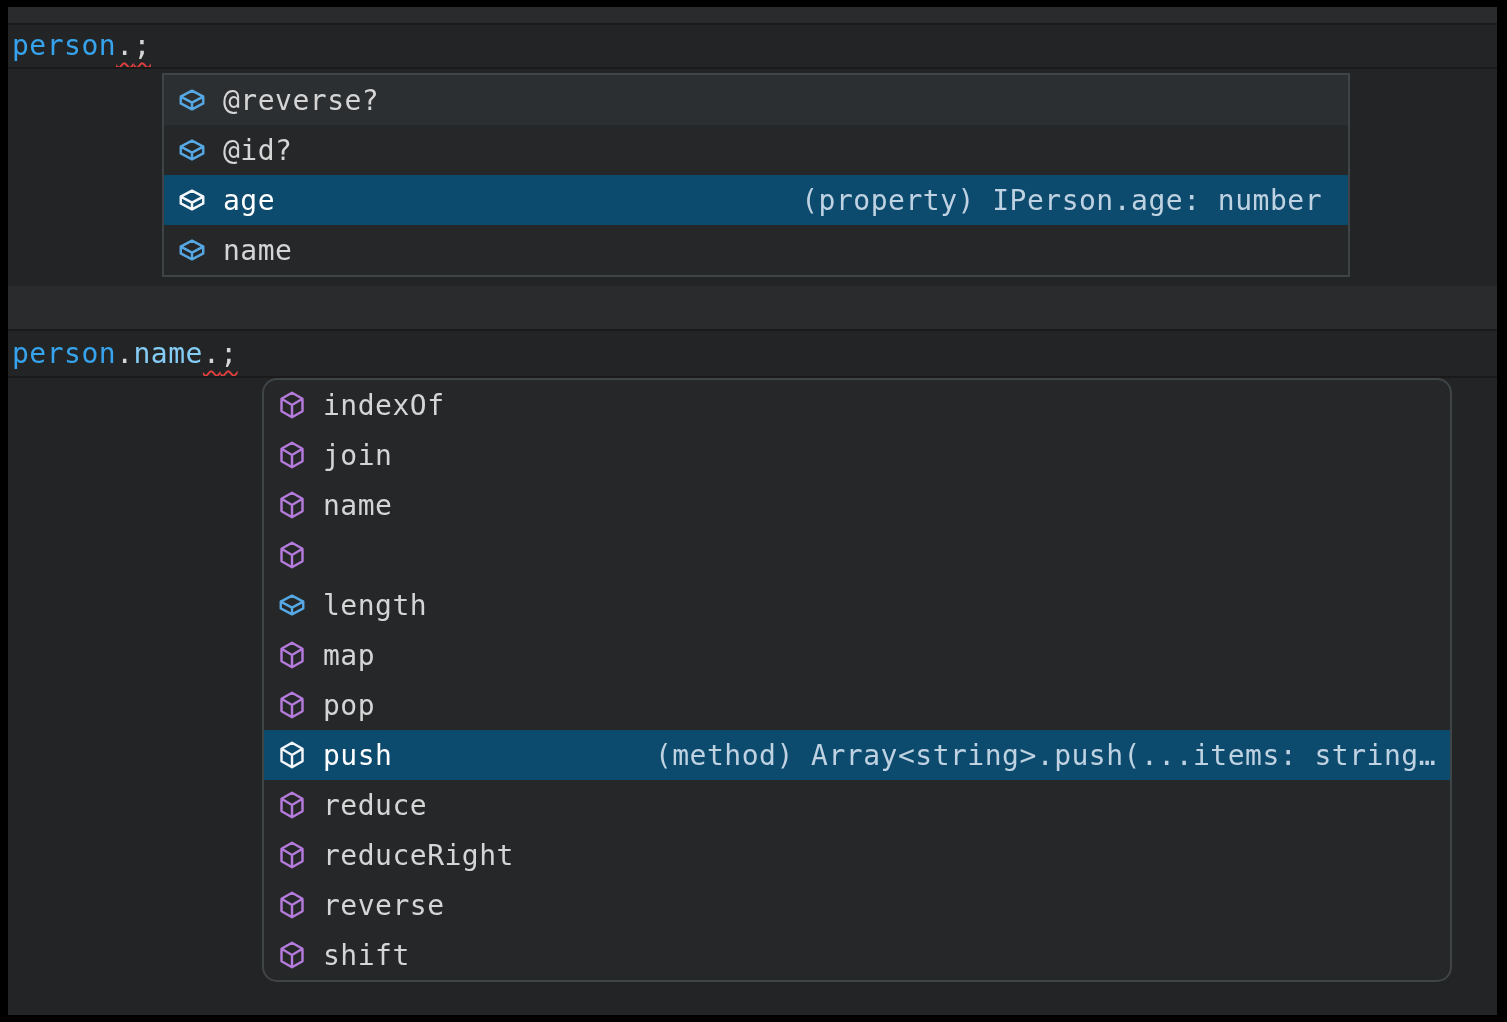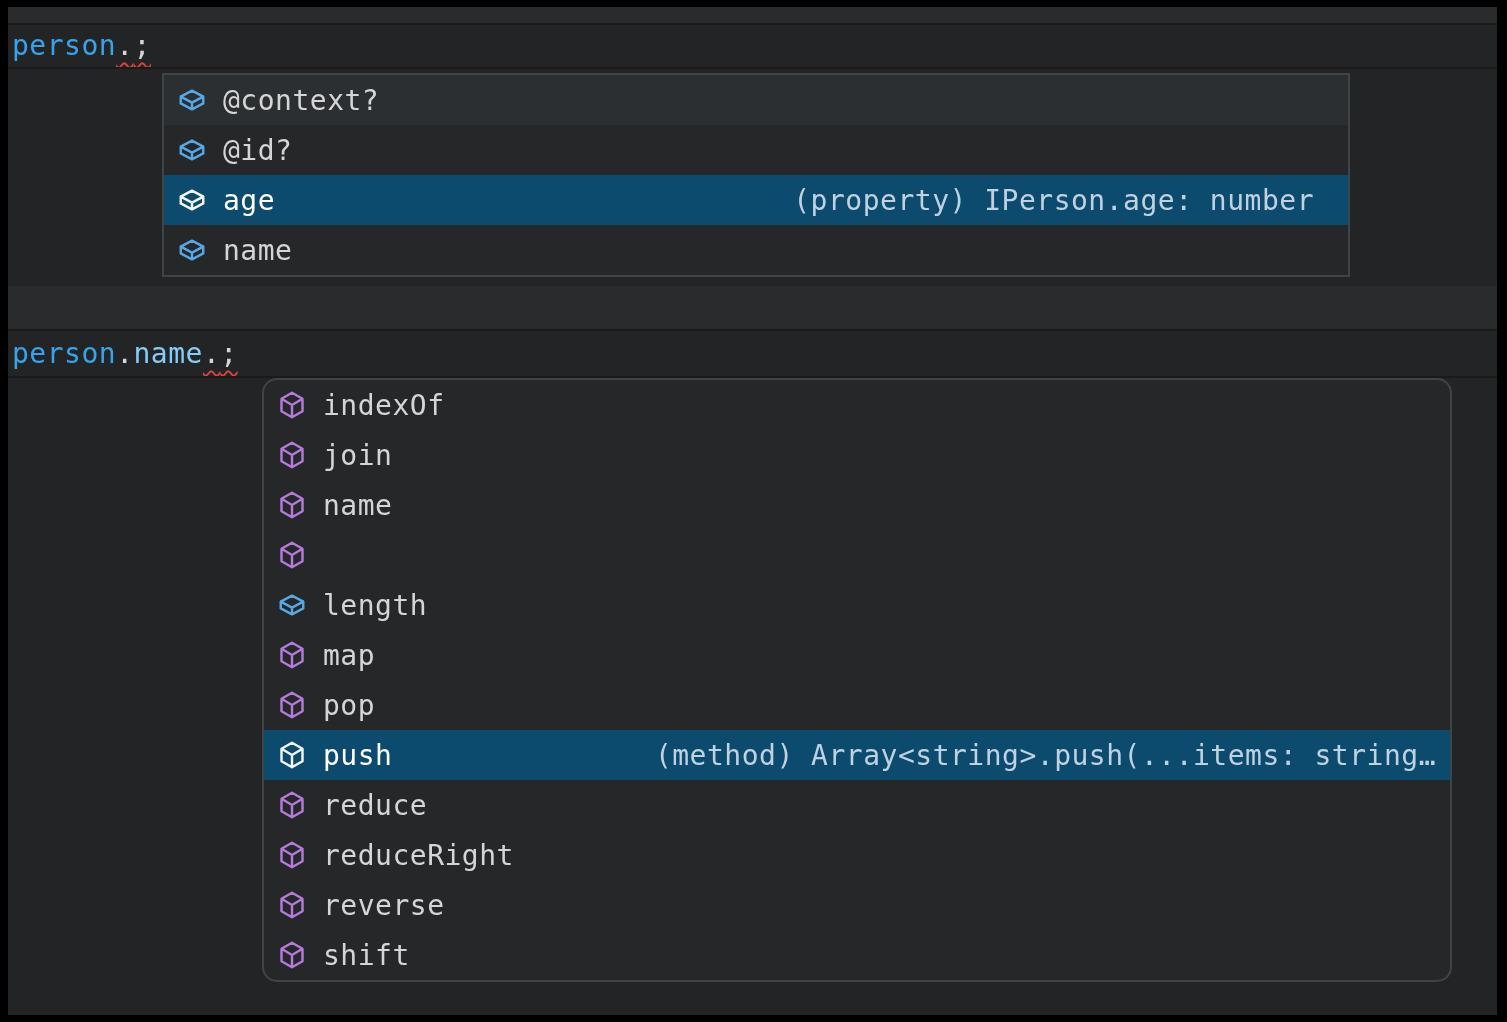--- a/index.html
+++ b/index.html
@@ -46,39 +46,39 @@
   .row .icon{width:30px;height:30px;flex:0 0 30px;margin-right:16px;}
   .kind-field{color:#55A8E3;}
   .kind-method{color:#B57BDC;}
   .row.selected .icon{color:#F4F7FA;}
   .row .label{font-size:28px;color:#D5D5D5;letter-spacing:0.5px;}
   .row.selected .label{color:#FFFFFF;}
   .row .detail{
     margin-left:auto;font-size:28px;color:#BFD2E2;white-space:pre;
     letter-spacing:0.5px;
   }
-  .suggest1 .detail{padding-right:34px;}
+  .suggest1 .detail{padding-right:26px;}
   .suggest2 .detail{padding-right:14px;}
 </style>
 </head>
 <body>
 
 <div class="page">
   <div class="editor"></div>
 
   <div class="band band1"></div>
   <div class="hairline hl1"></div>
   <div class="code-line line1"><span class="tok-variable">person</span><span class="tok-punctuation err">.</span><span class="tok-punctuation err">;</span></div>
   <div class="hairline hl2"></div>
   <div class="suggest suggest1">
   <div class="row">
     <svg class="icon kind-field" viewBox="0 0 16 16" fill="none" stroke="currentColor" stroke-width="1.3" stroke-linejoin="round" stroke-linecap="round">
       <path d="M2 6.2 L8 3 L14 6.2 L14 9.8 L8 13 L2 9.8 Z M2 6.2 L8 9.4 L14 6.2 M8 9.4 L8 13"></path>
     </svg>
-    <span class="label">@context?</span>
+    <span class="label">@reverse?</span>
     <span class="detail"></span>
   </div>
 
   <div class="row">
     <svg class="icon kind-field" viewBox="0 0 16 16" fill="none" stroke="currentColor" stroke-width="1.3" stroke-linejoin="round" stroke-linecap="round">
       <path d="M2 6.2 L8 3 L14 6.2 L14 9.8 L8 13 L2 9.8 Z M2 6.2 L8 9.4 L14 6.2 M8 9.4 L8 13"></path>
     </svg>
     <span class="label">@id?</span>
     <span class="detail"></span>
   </div>

